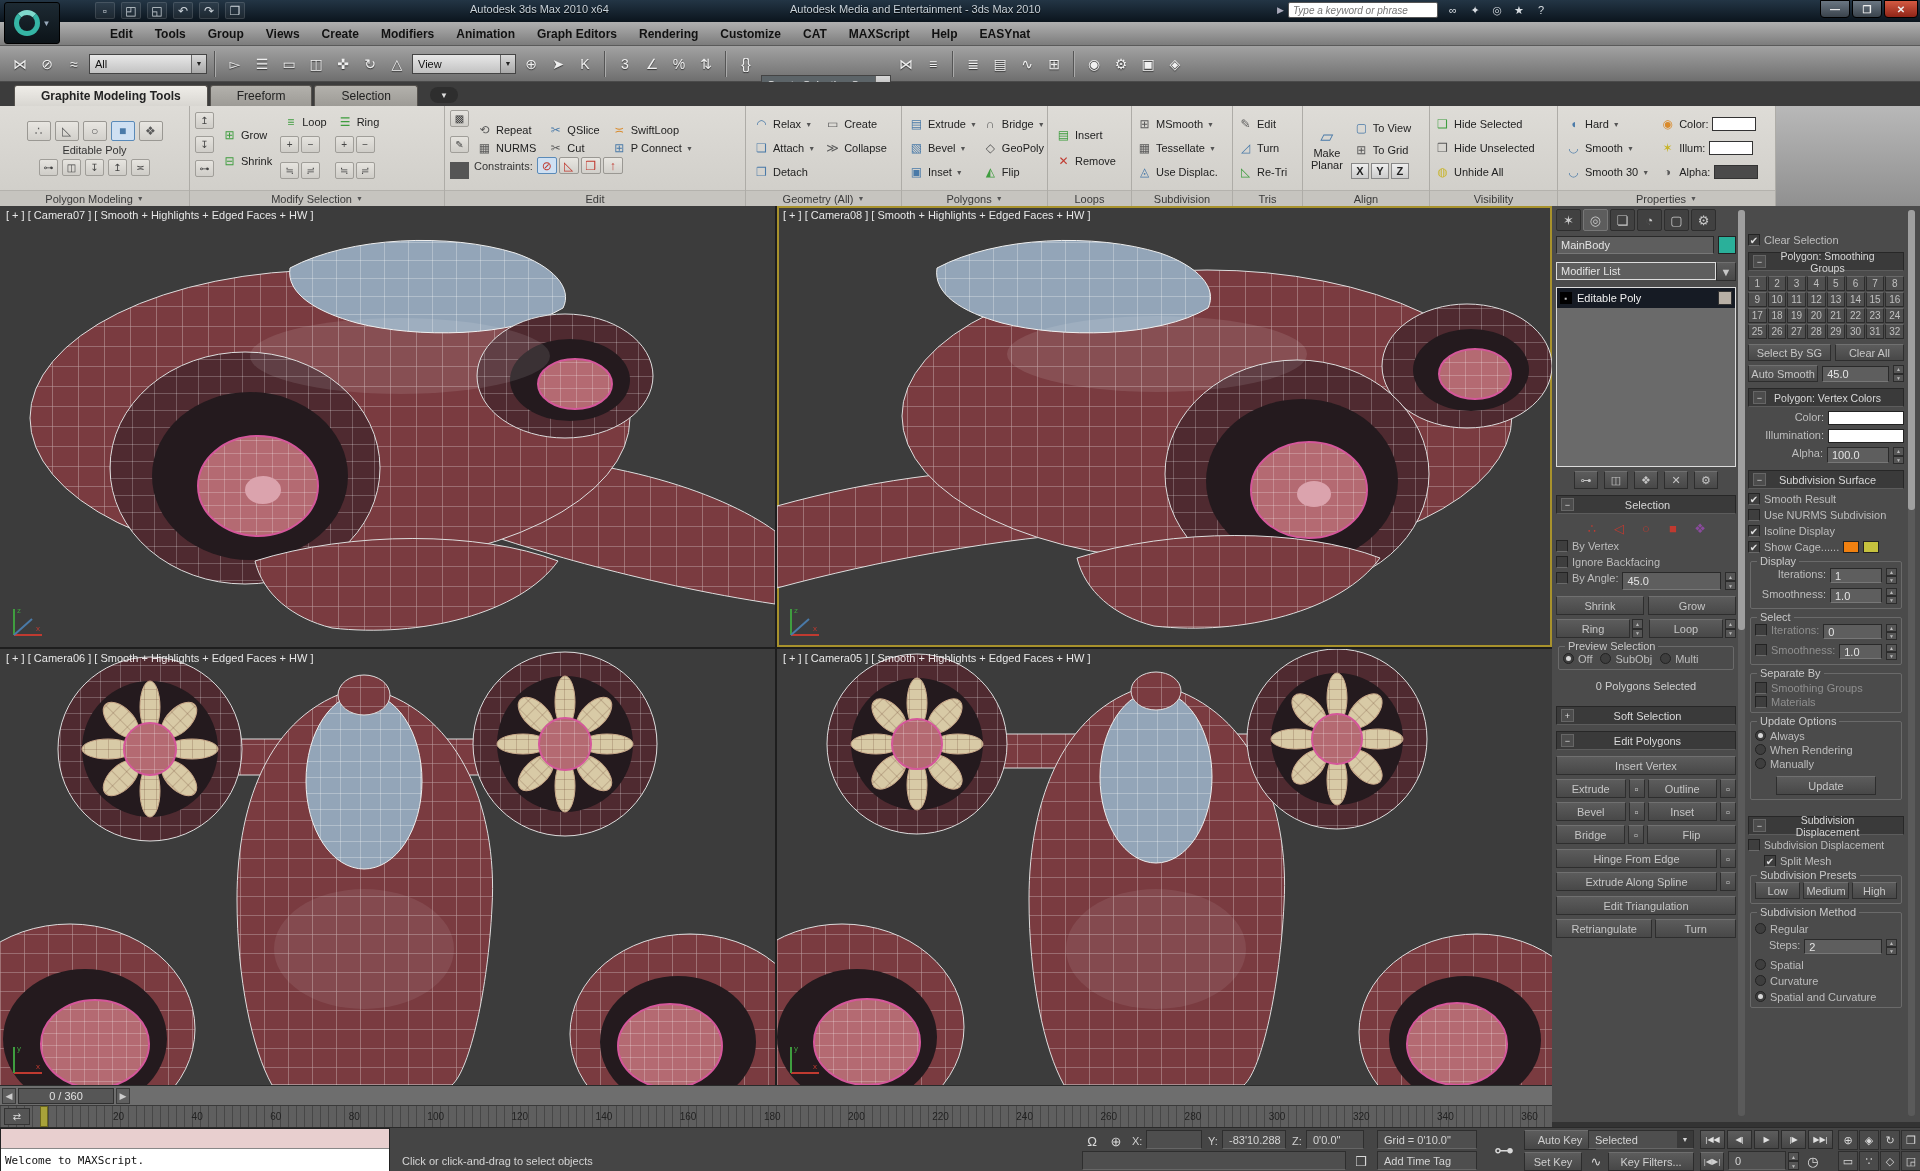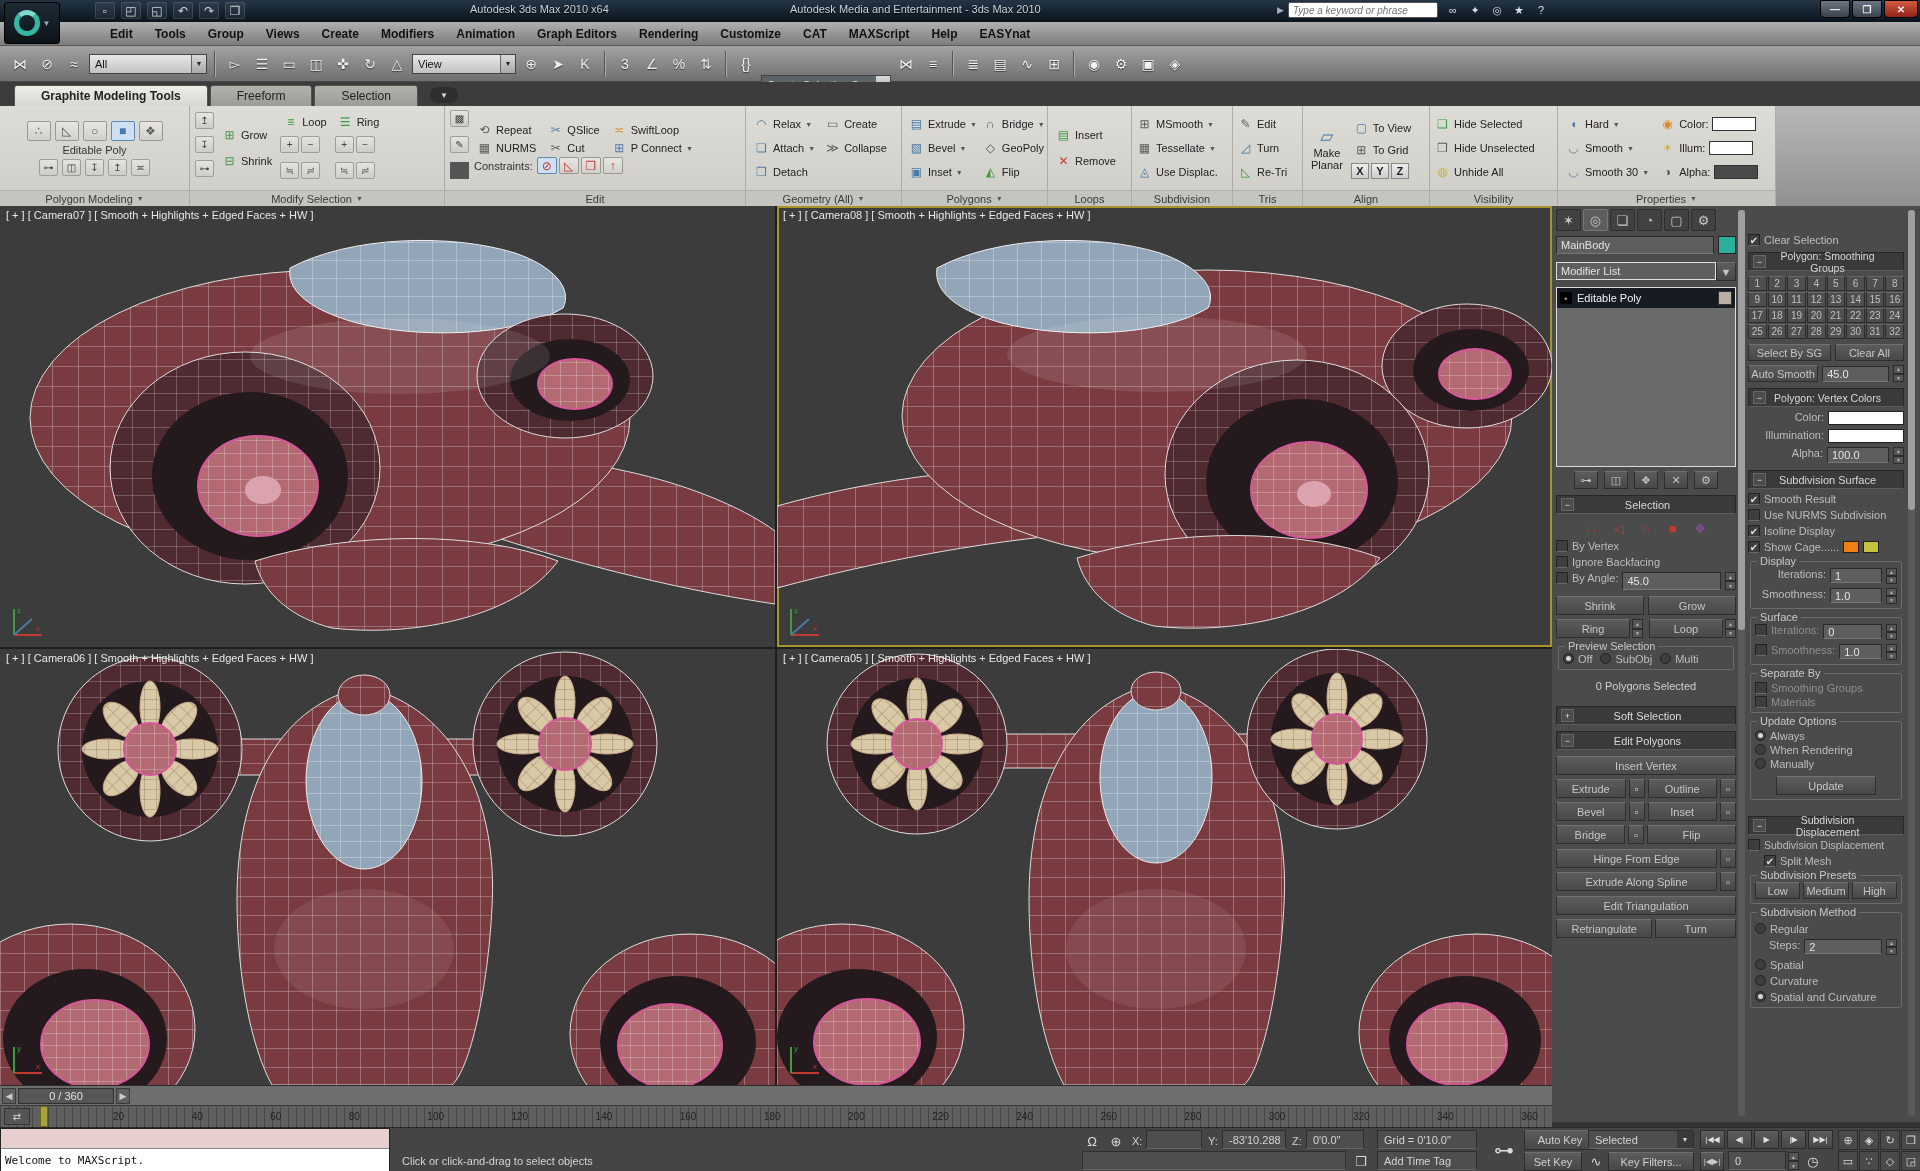--- a/index.html
+++ b/index.html
@@ -1189,21 +1189,21 @@
         <div class="lblrow" style="justify-content:flex-end">
           <span>Smoothness:</span>
           <span class="pfld" style="width:52px;height:15px">1.0</span>
           <span class="spn" style="height:16px">
               <span>▲</span>
               <span>▼</span>
             </span>
         </div>
       </div>
       <div class="grp">
-        <span class="gtitle">Surface</span>
+        <span class="gtitle">Select</span>
         <div class="lblrow dim" style="margin-top:0">
           <span class="cb"></span>
           <span>Iterations:</span>
           <span class="pfld" style="flex:1;height:15px">0</span>
           <span class="spn" style="height:16px">
               <span>▲</span>
               <span>▼</span>
             </span>
         </div>
         <div class="lblrow dim">

